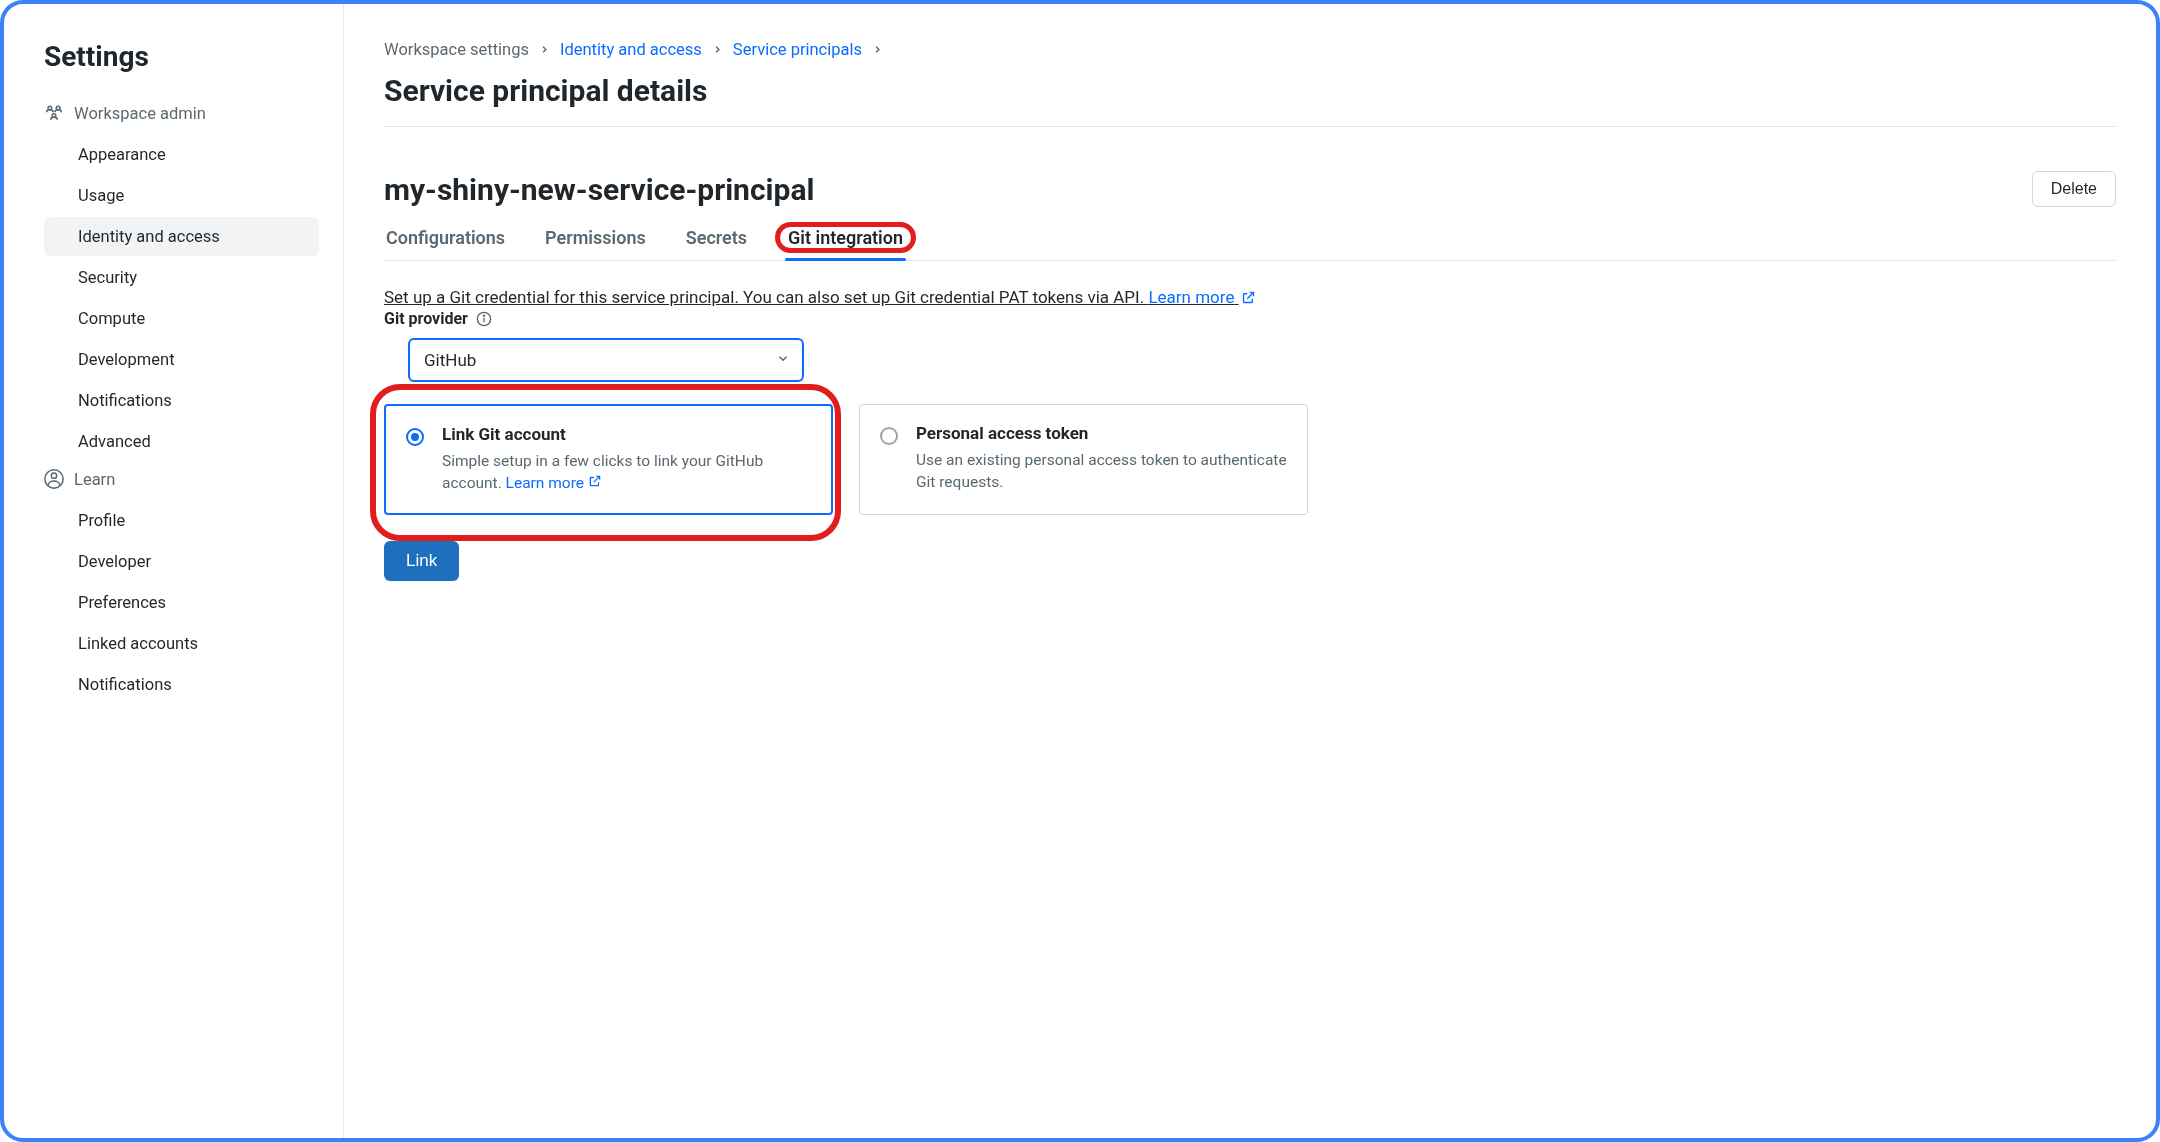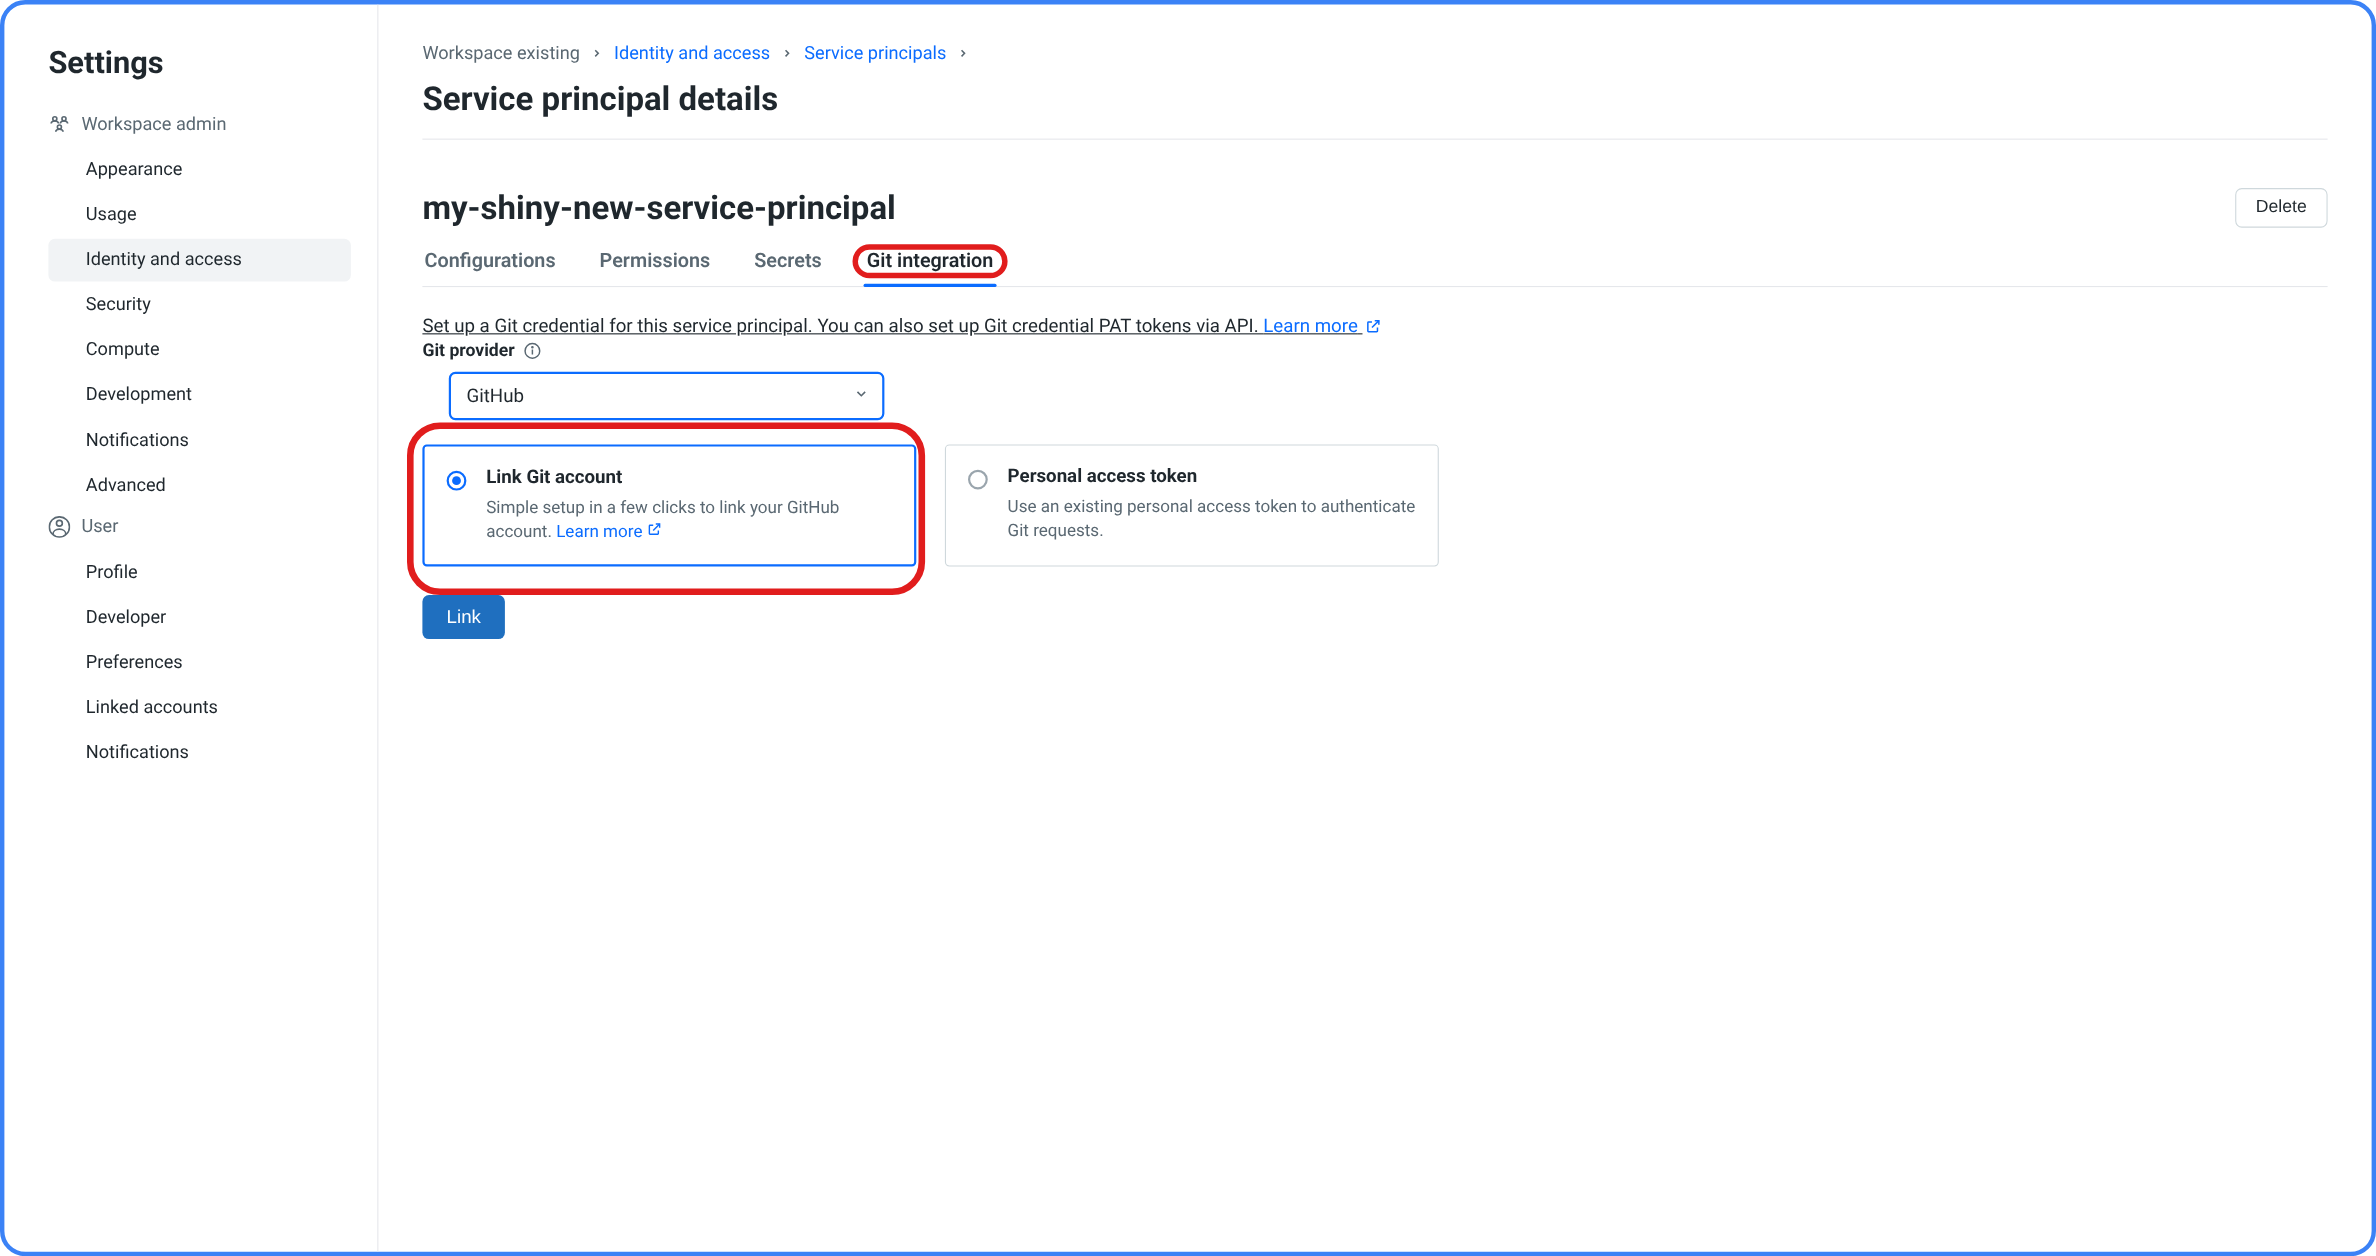--- a/index.html
+++ b/index.html
@@ -278,35 +278,35 @@
           <li class="nav-item">Advanced</li>
         </ul>
         <div class="section-header">
           <span class="icon">
             <svg width="20" height="20" viewBox="0 0 24 24" fill="none" stroke="currentColor" stroke-width="1.8">
               <circle cx="12" cy="8" r="3.2"></circle>
               <path d="M5 20c0-3.3 3.1-5.5 7-5.5s7 2.2 7 5.5"></path>
               <circle cx="12" cy="12" r="11"></circle>
             </svg>
           </span>
-          <span>User</span>
+          <span>Learn</span>
         </div>
         <ul class="nav-list">
           <li class="nav-item">Profile</li>
           <li class="nav-item">Developer</li>
           <li class="nav-item">Preferences</li>
           <li class="nav-item">Linked accounts</li>
           <li class="nav-item">Notifications</li>
         </ul>
       </div>
   </aside>
 
   <main class="main">
     <nav class="breadcrumb" id="breadcrumb">
-        <span>Workspace existing</span>
+        <span>Workspace settings</span>
         <span class="sep"><svg width="11" height="11" viewBox="0 0 24 24" fill="none" stroke="currentColor" stroke-width="3">
             <polyline points="9 6 15 12 9 18"></polyline>
           </svg></span>
         <a href="#">Identity and access</a>
         <span class="sep"><svg width="11" height="11" viewBox="0 0 24 24" fill="none" stroke="currentColor" stroke-width="3">
             <polyline points="9 6 15 12 9 18"></polyline>
           </svg></span>
         <a href="#">Service principals</a>
         <span class="sep"><svg width="11" height="11" viewBox="0 0 24 24" fill="none" stroke="currentColor" stroke-width="3">
             <polyline points="9 6 15 12 9 18"></polyline>

